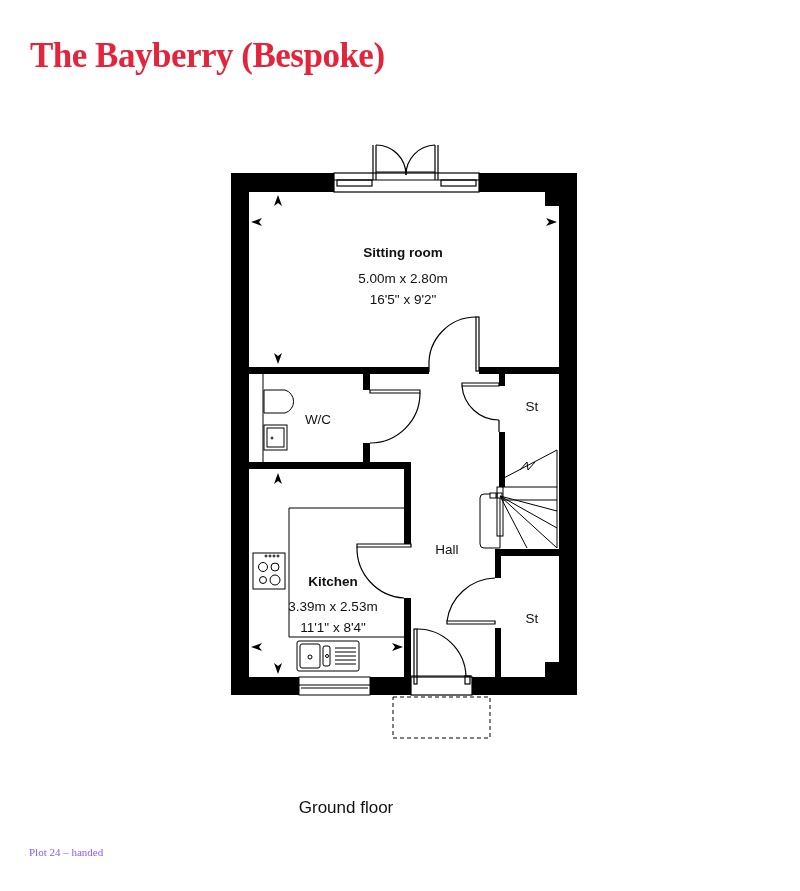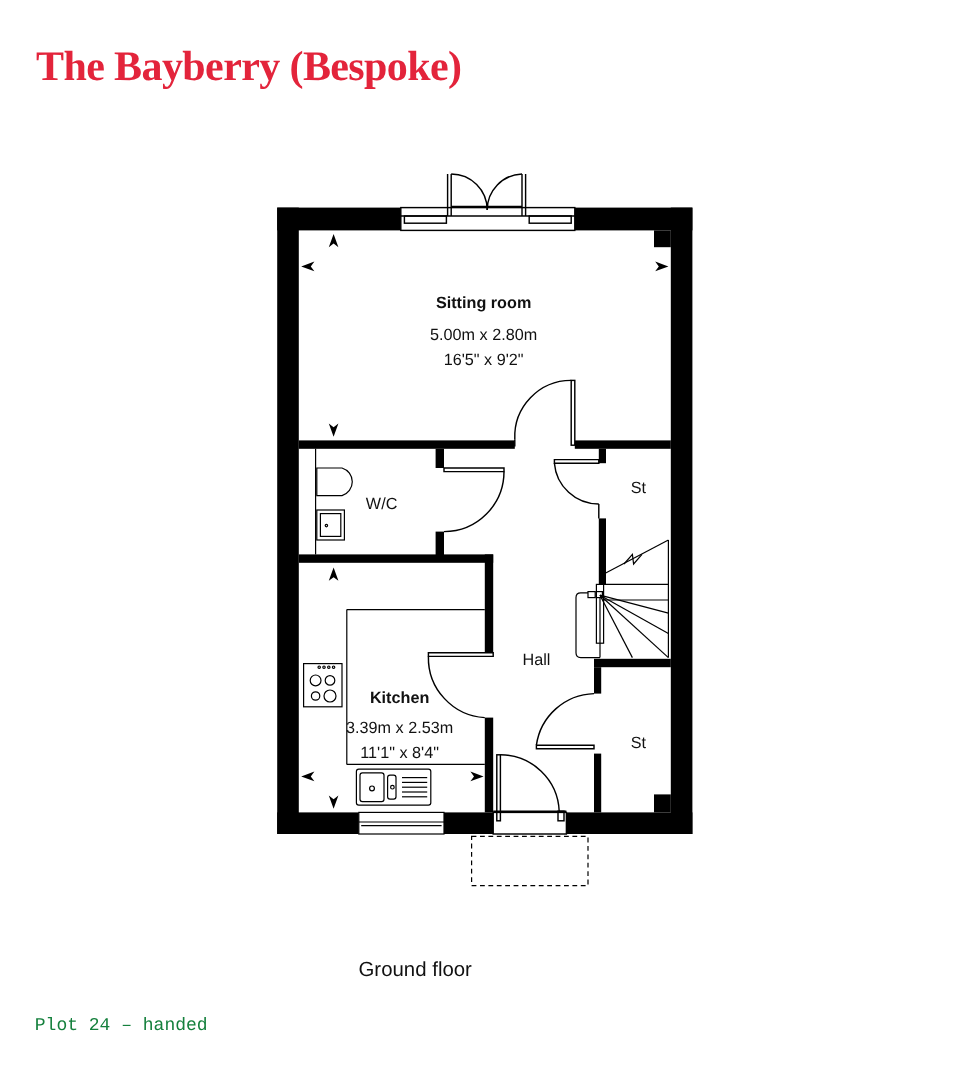--- a/index.html
+++ b/index.html
@@ -2,21 +2,21 @@
 <html><head>
   <meta charset="utf-8">
   <style>
     html, body { margin: 0; padding: 0; background: #ffffff; }
     body { width: 800px; height: 891px; position: relative; overflow: hidden; font-family: "Liberation Sans", sans-serif; }
     .title { position: absolute; left: 30px; top: 36px; font-size: 35px; font-weight: bold; color: #e3243b; letter-spacing: -0.5px; font-family: Liberation Serif, serif; }
     .plan { position: absolute; left: 0; top: 0; }
     .room-label { font-family: "Liberation Sans", sans-serif; fill: #111; }
     .bold { font-weight: bold; }
     .floor-caption { position: absolute; left: 0; width: 692px; top: 798px; text-align: center; font-size: 17px; color: #111; font-family: "Liberation Sans", sans-serif; }
-    .plot-note { position: absolute; left: 29px; top: 846px; font-size: 15px; color: #15803d; font-family: Liberation Mono, monospace; }
+    .plot-note { position: absolute; left: 29px; top: 846px; font-size: 11px; color: #8b5cf6; font-family: Liberation Serif, serif; }
   </style>
 </head>
 <body>
 
 <div class="title">The Bayberry (Bespoke)</div>
 
 <svg class="plan" width="800" height="891" viewBox="0 0 800 891" xmlns="http://www.w3.org/2000/svg">
 
   <g fill="#000">
 

